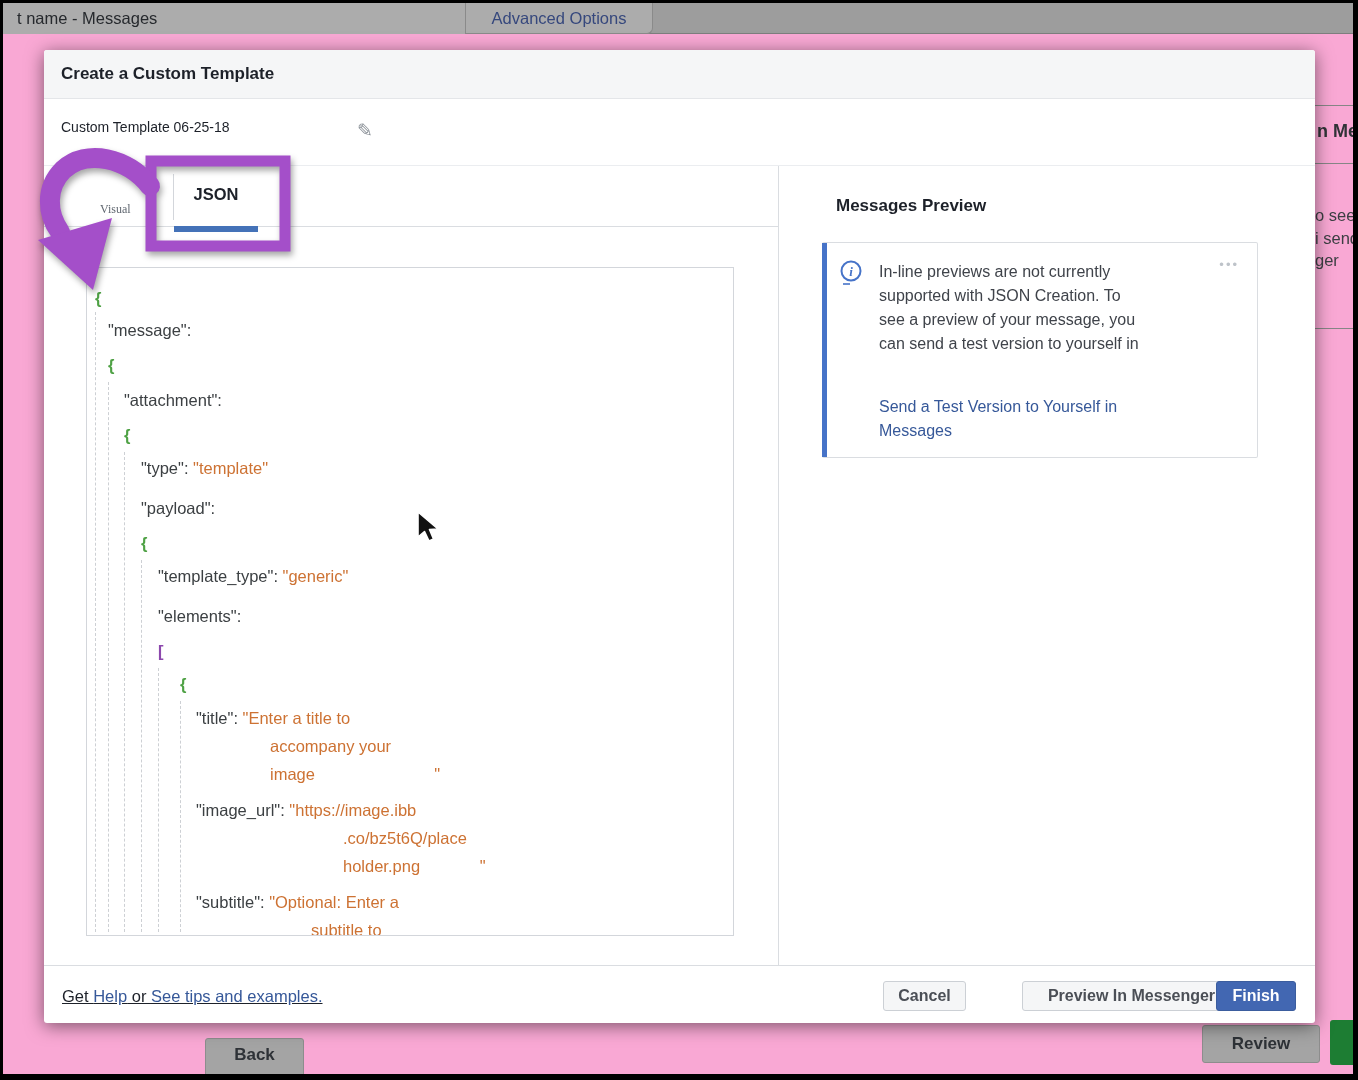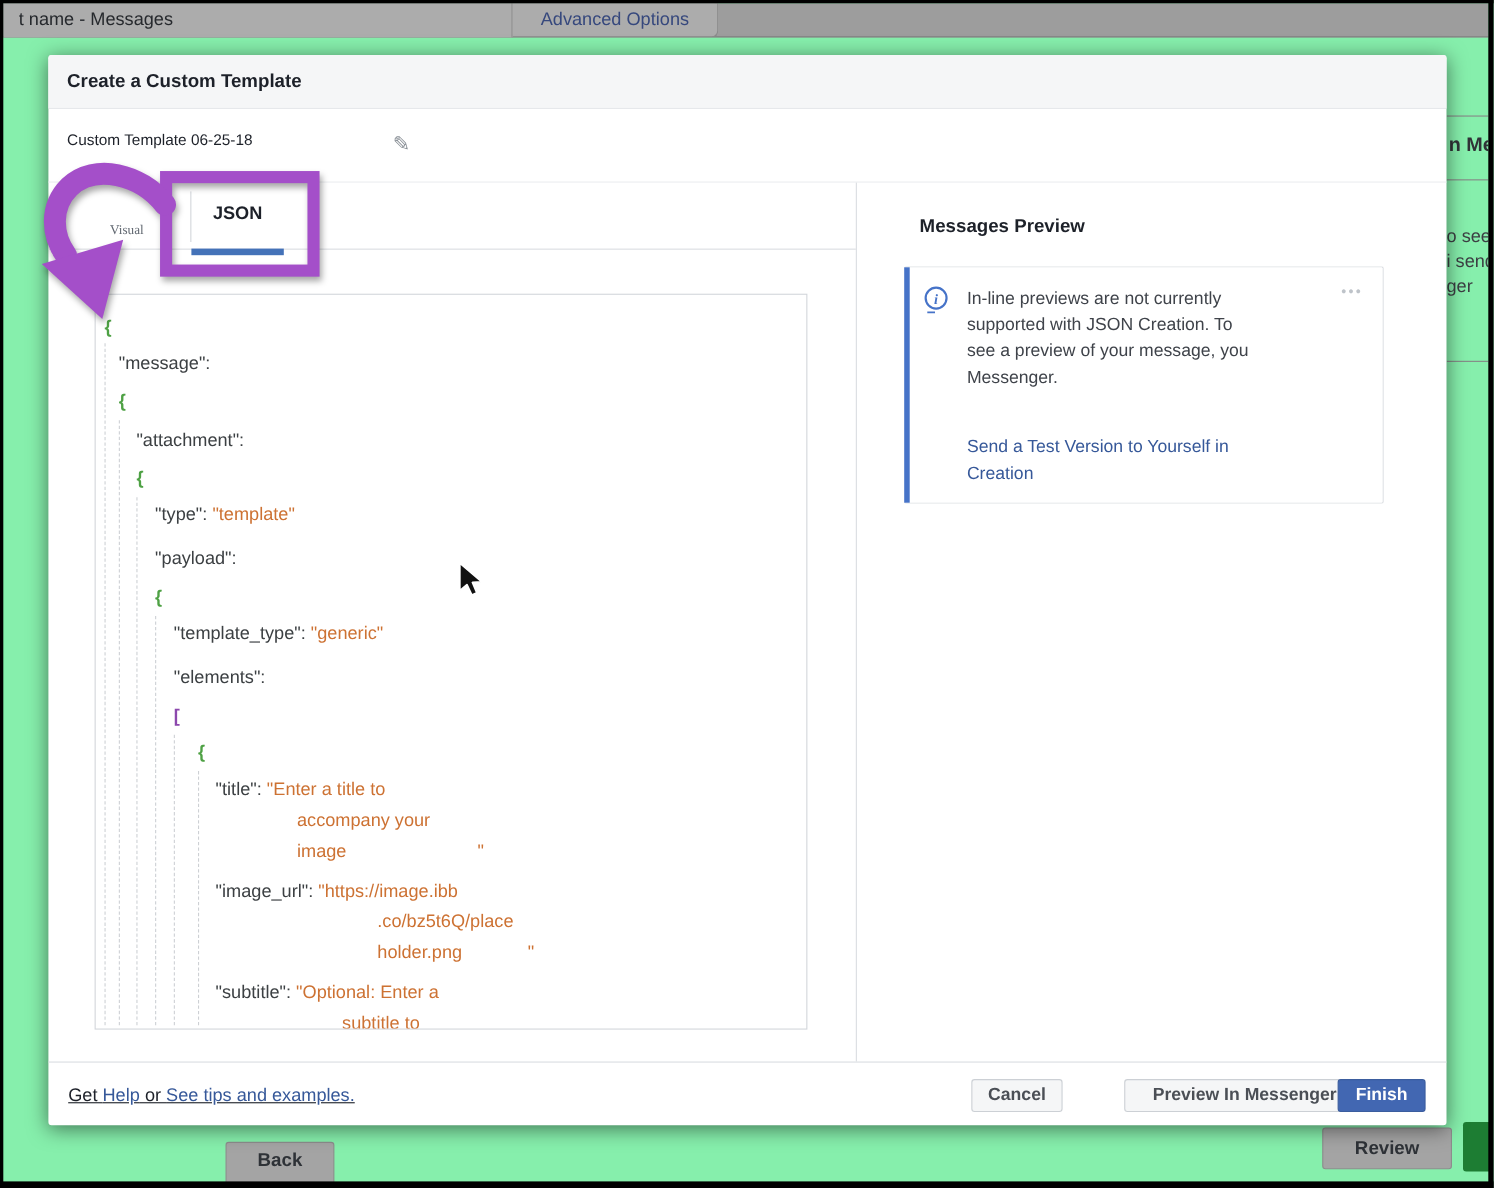--- a/index.html
+++ b/index.html
@@ -1,20 +1,20 @@
 <!DOCTYPE html>
 <html><head>
 <meta charset="utf-8">
 <style>
   * { margin:0; padding:0; box-sizing:border-box; }
   html,body { background:#555; }
   body { font-family:"Liberation Sans", sans-serif; }
   #canvas {
     position:relative; width:1358px; height:1080px;
-    background:#86efac; overflow:hidden;
+    background:#f9a8d4; overflow:hidden;
   }
   
   .frame { position:absolute; background:#000; z-index:60; }
   .frame.t { left:0; top:0; width:100%; height:3px; }
   .frame.l { left:0; top:0; width:3px; height:100%; }
   .frame.r { right:0; top:0; width:5px; height:100%; }
   .frame.b { left:0; bottom:0; width:100%; height:6px; }
 
   
   #topbar { position:absolute; left:3px; top:3px; right:5px; height:31px; background:#9d9d9d; border-bottom:1px solid #7e7e7e; }
@@ -179,25 +179,25 @@
       <svg id="info-icon" width="24" height="27" viewBox="0 0 24 27">
         <circle cx="11" cy="11" r="9.5" fill="none" stroke="#4673c8" stroke-width="2"></circle>
         <text x="11" y="16" text-anchor="middle" font-family="Liberation Serif, serif" font-style="italic" font-weight="bold" font-size="13" fill="#4673c8">i</text>
         <line x1="3" y1="24" x2="10" y2="24" stroke="#4673c8" stroke-width="1.6"></line>
       </svg>
       <div id="more-dots">•••</div>
       <div id="info-text">
           <div>In-line previews are not currently</div>
           <div>supported with JSON Creation. To</div>
           <div>see a preview of your message, you</div>
-          <div>Messenger.</div>
+          <div>can send a test version to yourself in</div>
         </div>
       <div id="test-link">
           <div>Send a Test Version to Yourself in</div>
-          <div>Creation</div>
+          <div>Messages</div>
         </div>
     </div>
 
     <div id="footer-divider"></div>
 
     <div id="footer-help"><span>Get </span><a href="#">Help</a><span> or </span><a href="#">See tips and examples.</a></div>
 
     <div id="cancel-btn" class="fbtn">
       <span>Cancel</span>
     </div>

